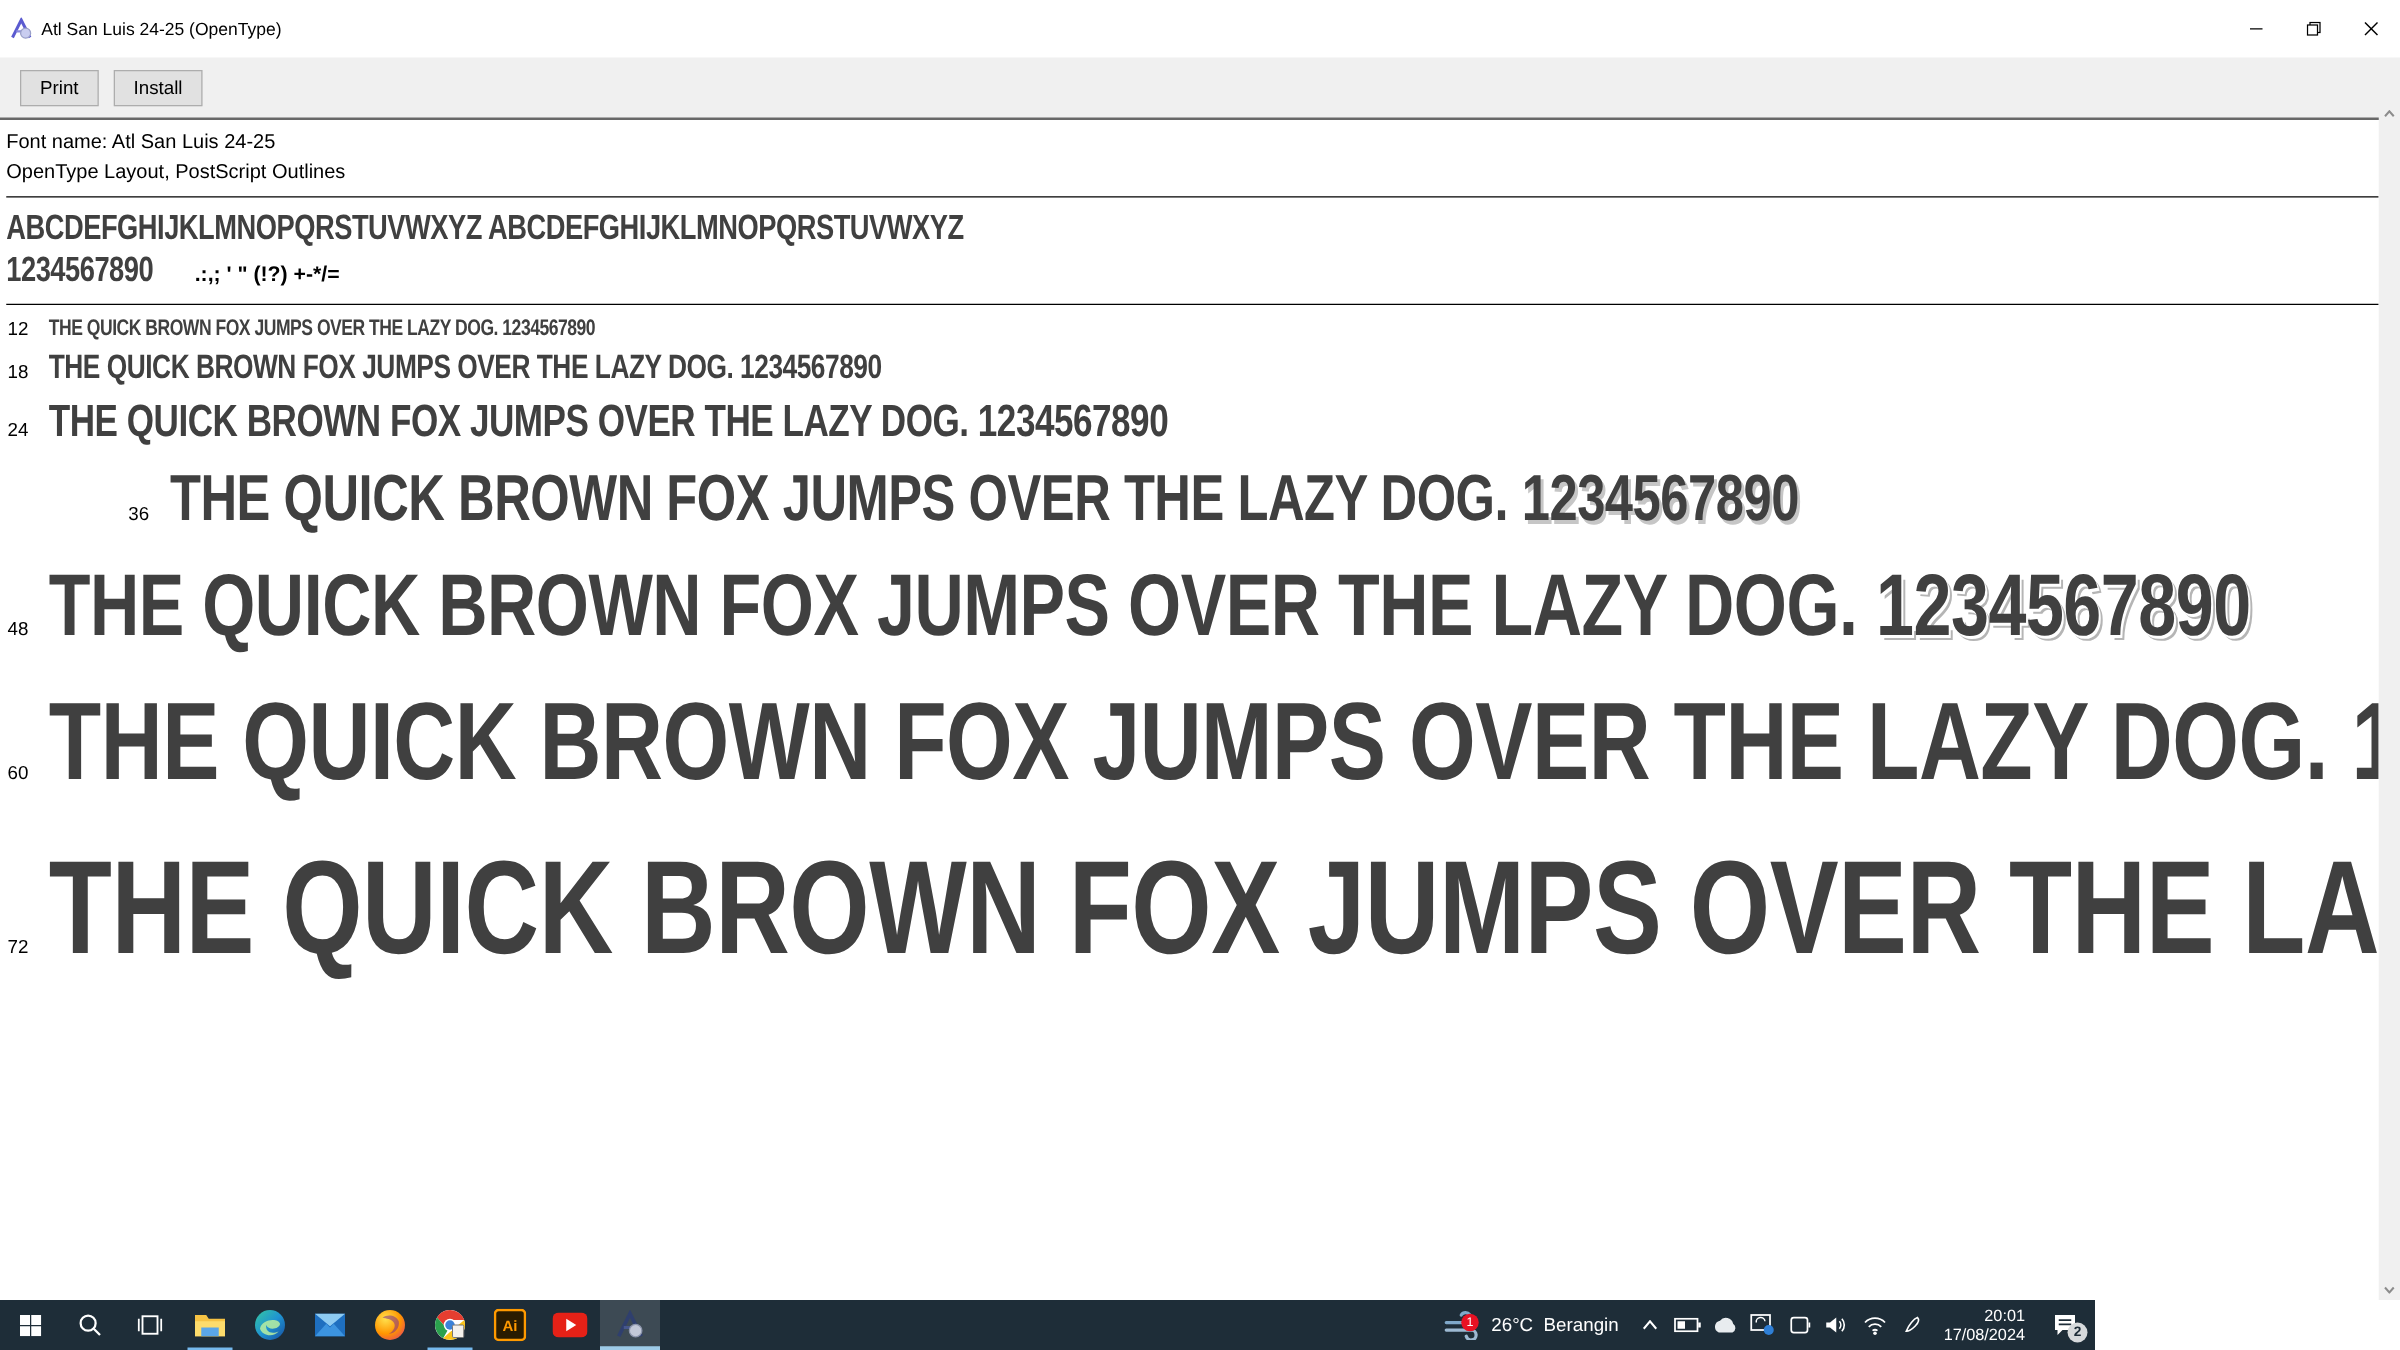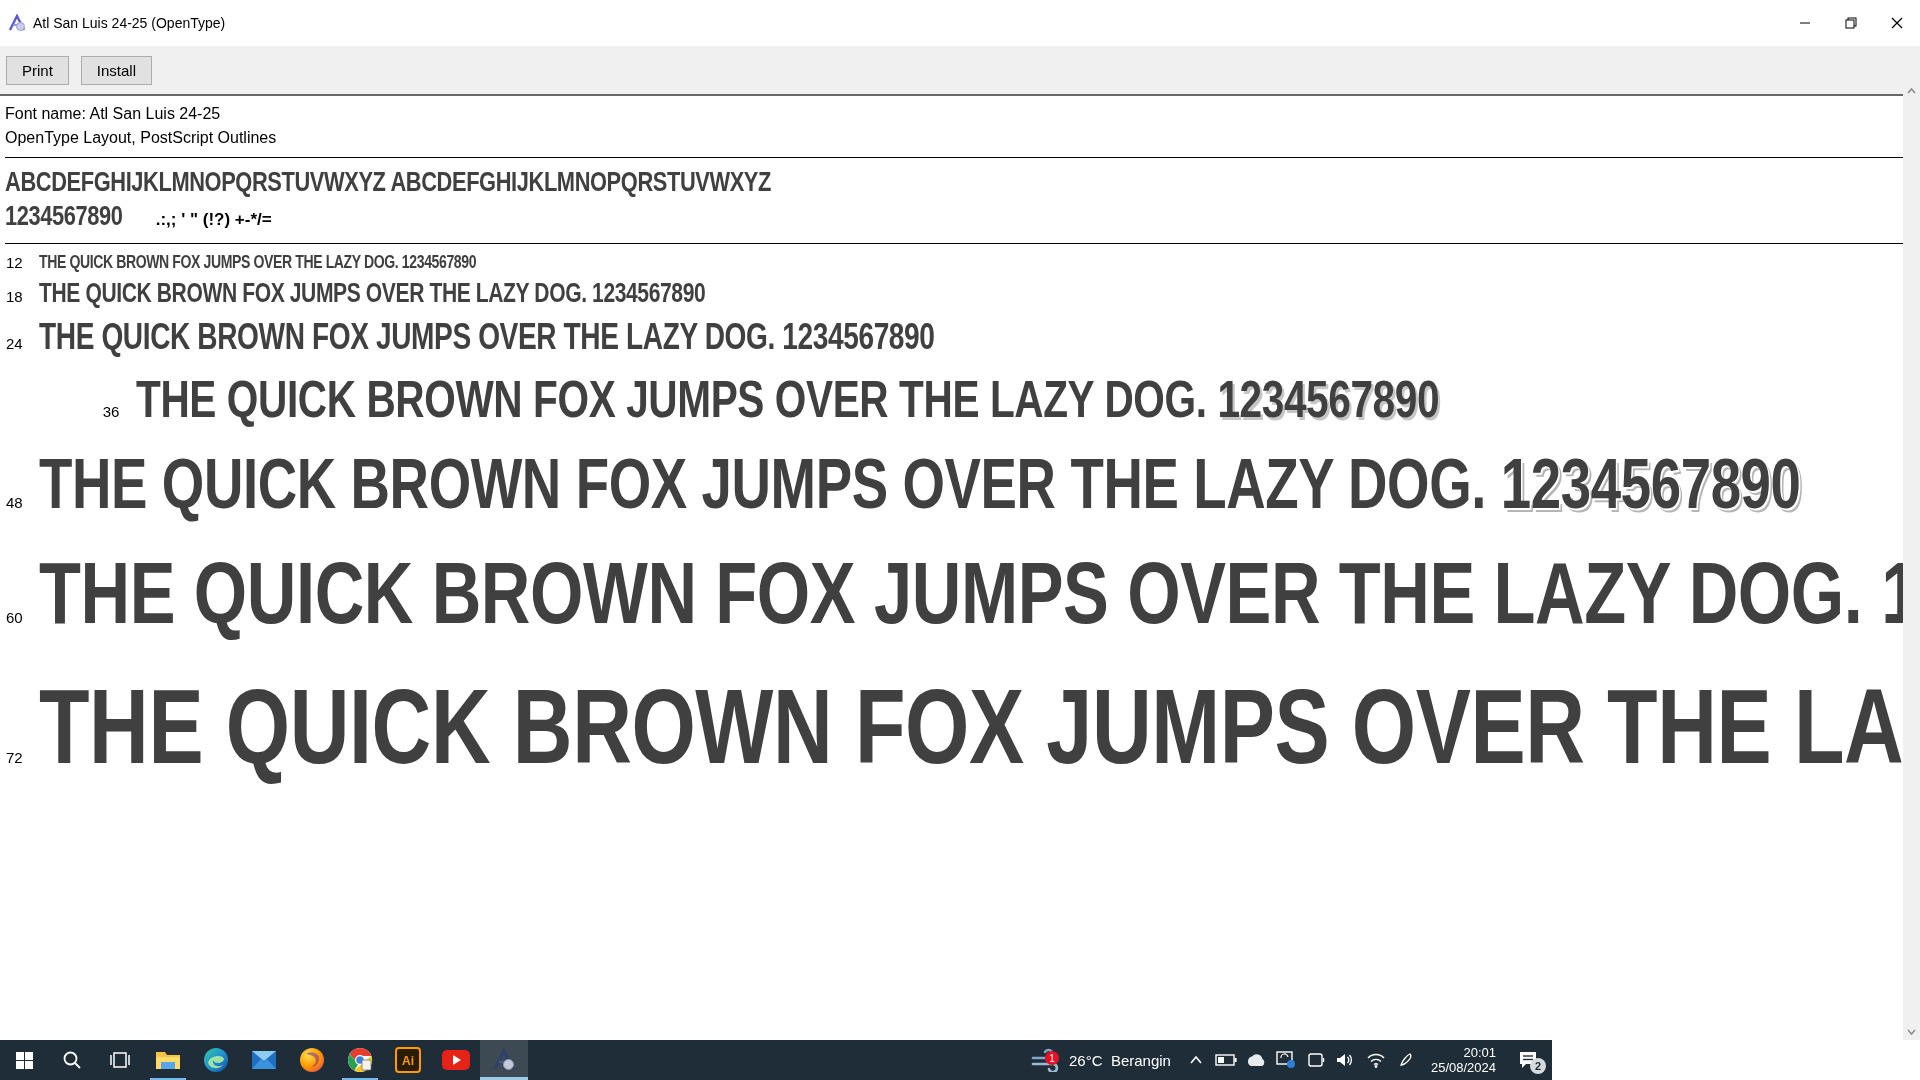--- a/index.html
+++ b/index.html
@@ -9,21 +9,21 @@
   
   .titlebar { height:46px; background:#fff; display:flex; align-items:center; padding-left:8px; }
   .titlebar .app-icon { width:18px; height:18px; margin-right:7px; flex:0 0 auto; }
   .titlebar .title { font-size:14px; color:#000; }
   .titlebar .spacer { flex:1; }
   .win-btn { width:46px; height:30px; display:flex; align-items:center; justify-content:center;
              background:transparent; border:none; cursor:default; }
   .win-btn svg { display:block; }
 
   .toolbar { height:50px; background:#f0f0f0; display:flex; align-items:center; gap:12px;
-             padding-left:6px; border-bottom:2px solid #686868; }
+             padding-left:16px; border-bottom:2px solid #686868; }
   .btn { font-family:"Liberation Sans", sans-serif; font-size:15px; color:#000;
          background:#e1e1e1; border:1px solid #adadad; padding:5px 15px; }
 
   
   .content { position:relative; height:958px; background:#fff; padding:6px 0 0 5px;
              overflow:hidden; margin-right:17px; }
   .info-line { font-size:16px; line-height:24px; color:#000; }
   .rule { border:none; border-top:1px solid #000; margin:7px 0 6px 0; width:100%; }
 
   .sample { font-weight:700; white-space:nowrap; color:#404040; letter-spacing:-0.5px; }
@@ -47,21 +47,21 @@
   .r36{margin-top:6px;justify-content:center;} .r48{margin-top:8px;} .r60{margin-top:10px;} .r72{margin-top:12px;}
   .digits-36 { text-shadow:3px 3px 0 #c6c6c6; }
   .digits-48 { text-shadow:2px 2px 0 #ffffff, 4px 4px 0 #b5b5b5; }
 
   
   .scrollbar { position:absolute; right:0; top:82px; width:17px; height:958px; background:#f0f0f0;
                display:flex; flex-direction:column; justify-content:space-between; align-items:center; }
   .sb-arrow { width:17px; height:17px; display:flex; align-items:center; justify-content:center; }
 
   
-  .taskbar { position:absolute; left:0; bottom:0; width:1552px; height:40px; background:#1e2d38;
+  .taskbar { position:absolute; left:0; bottom:0; width:1676px; height:40px; background:#1e2d38;
              display:flex; align-items:flex-start; color:#fff; }
   .tb-cell { width:48px; height:40px; position:relative; display:flex; align-items:center;
              justify-content:center; flex:0 0 auto; }
   .tb-cell.active { background:rgba(255,255,255,0.14); }
   .tb-underline { position:absolute; bottom:0; left:6px; right:6px; height:2px; background:#76b9ed; }
   .tb-cell.active .tb-underline { left:0; right:0; height:3px; background:#9ecbe8; }
   .tb-right { margin-left:auto; display:flex; align-items:center; gap:4px; padding-right:4px; }
   .weather { display:flex; align-items:center; gap:8px; padding:0 8px; position:relative; }
   .weather-txt { font-size:15px; color:#fff; white-space:nowrap; }
   .badge-red { position:absolute; top:3px; left:22px; min-width:14px; height:14px; border-radius:7px;
@@ -345,21 +345,21 @@
     </div>
 
     <div class="tray-icon">
       <svg width="16" height="16" viewBox="0 0 16 16">
         <path d="M3 13 C5 8 9 3 12 2 C14 4 13 6 10 9 C8 11 5 13 3 13 Z" fill="none" stroke="#fff" stroke-width="1.3"></path>
       </svg>
     </div>
 
     <div class="clock">
       <div>20:01</div>
-      <div>25/08/2024</div>
+      <div>17/08/2024</div>
     </div>
 
     <div class="notif">
       <svg width="20" height="18" viewBox="0 0 20 18">
         <path d="M2 1 H18 V13 H8 L4 17 V13 H2 Z" fill="#fff"></path>
         <line x1="5" y1="5" x2="15" y2="5" stroke="#1e2d38" stroke-width="1.4"></line>
         <line x1="5" y1="8.5" x2="15" y2="8.5" stroke="#1e2d38" stroke-width="1.4"></line>
       </svg>
       <span class="notif-badge">2</span>
     </div>

